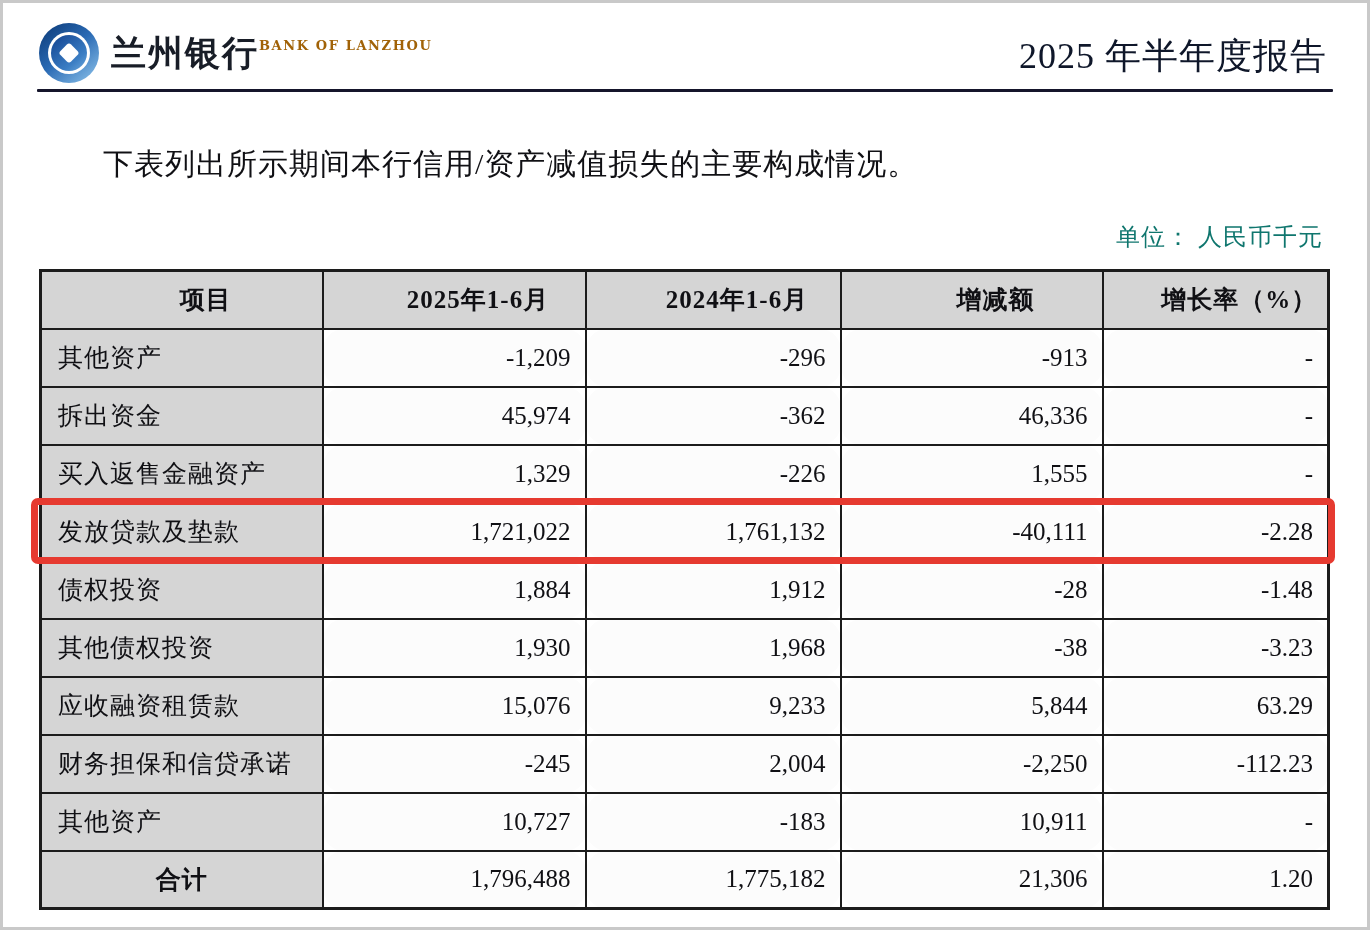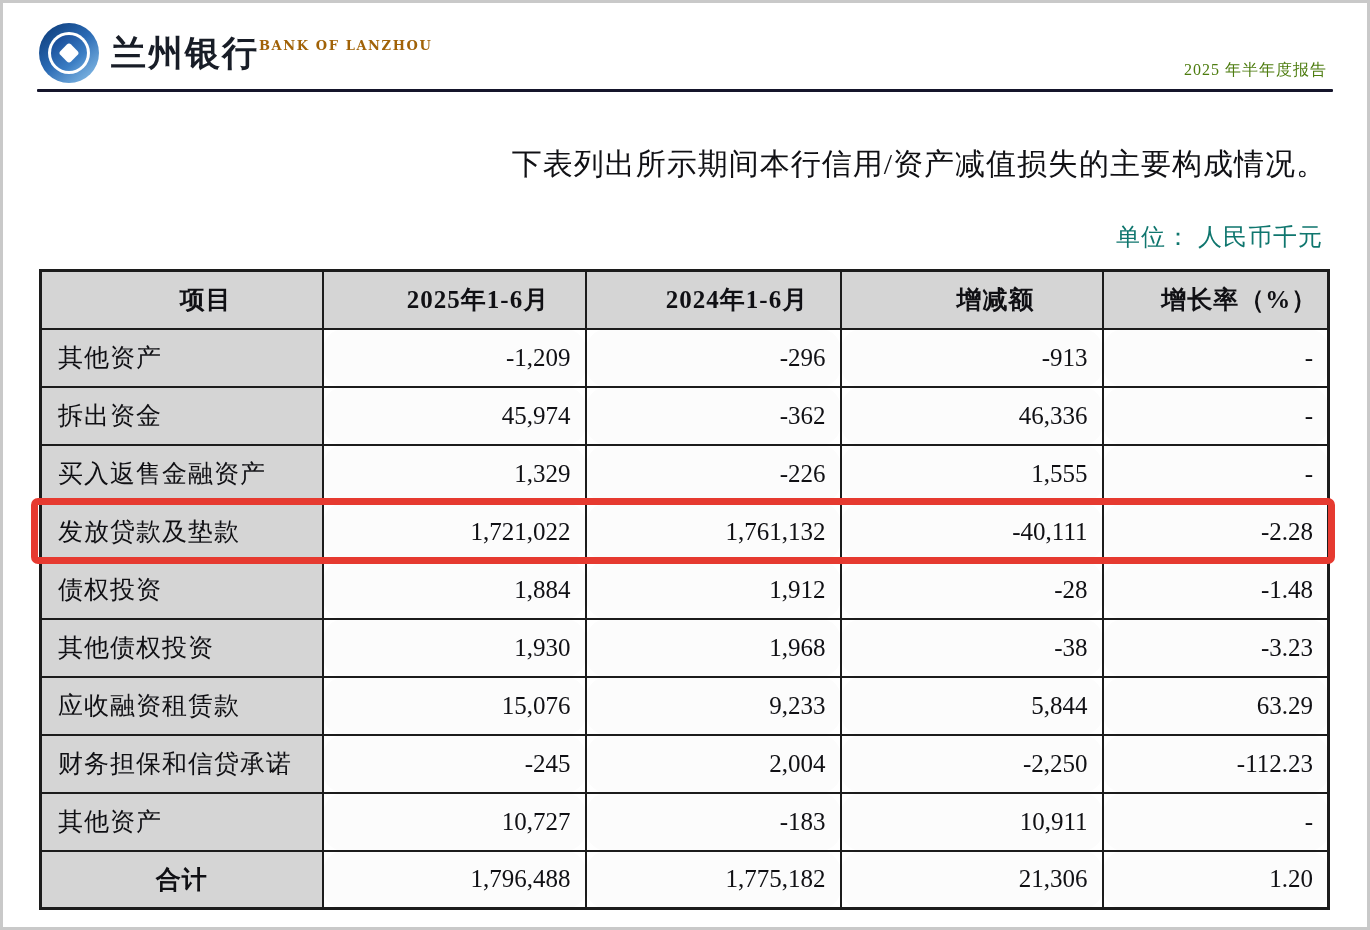--- a/index.html
+++ b/index.html
@@ -42,30 +42,30 @@
   .brand-cn {
     font-family:"DejaVu Sans","Liberation Sans",sans-serif;
     font-weight:700; font-size:35px; color:#181d27; letter-spacing:2px;
   }
   .brand-en {
     font-family:"DejaVu Serif","Liberation Serif",serif;
     font-weight:700; font-size:13px; color:#a16207; letter-spacing:1.6px;
     margin-top:3px;
   }
   .report-title {
-    font-size:16px; color:#4d7c0f; letter-spacing:1px; padding-bottom:2px;
+    font-size:36px; color:#0f172a; letter-spacing:1px; padding-bottom:2px;
   }
   .hdr-rule {
     height:3px; background:#15152b; margin:0 34px; border-radius:1px;
   }
 
   
   .intro {
     margin:52px 40px 12px 100px;
-    font-size:30px; color:#101014; letter-spacing:1px;text-align:right;
+    font-size:30px; color:#101014; letter-spacing:1px;
   }
   .unit-note {
     margin:36px 44px 16px 0;
     text-align:right;
     font-size:24px; color:#0f766e; letter-spacing:1px;
   }
 
   
   .table-wrap { position:relative; margin:0 0 0 36px; width:1288px; }
   table {

